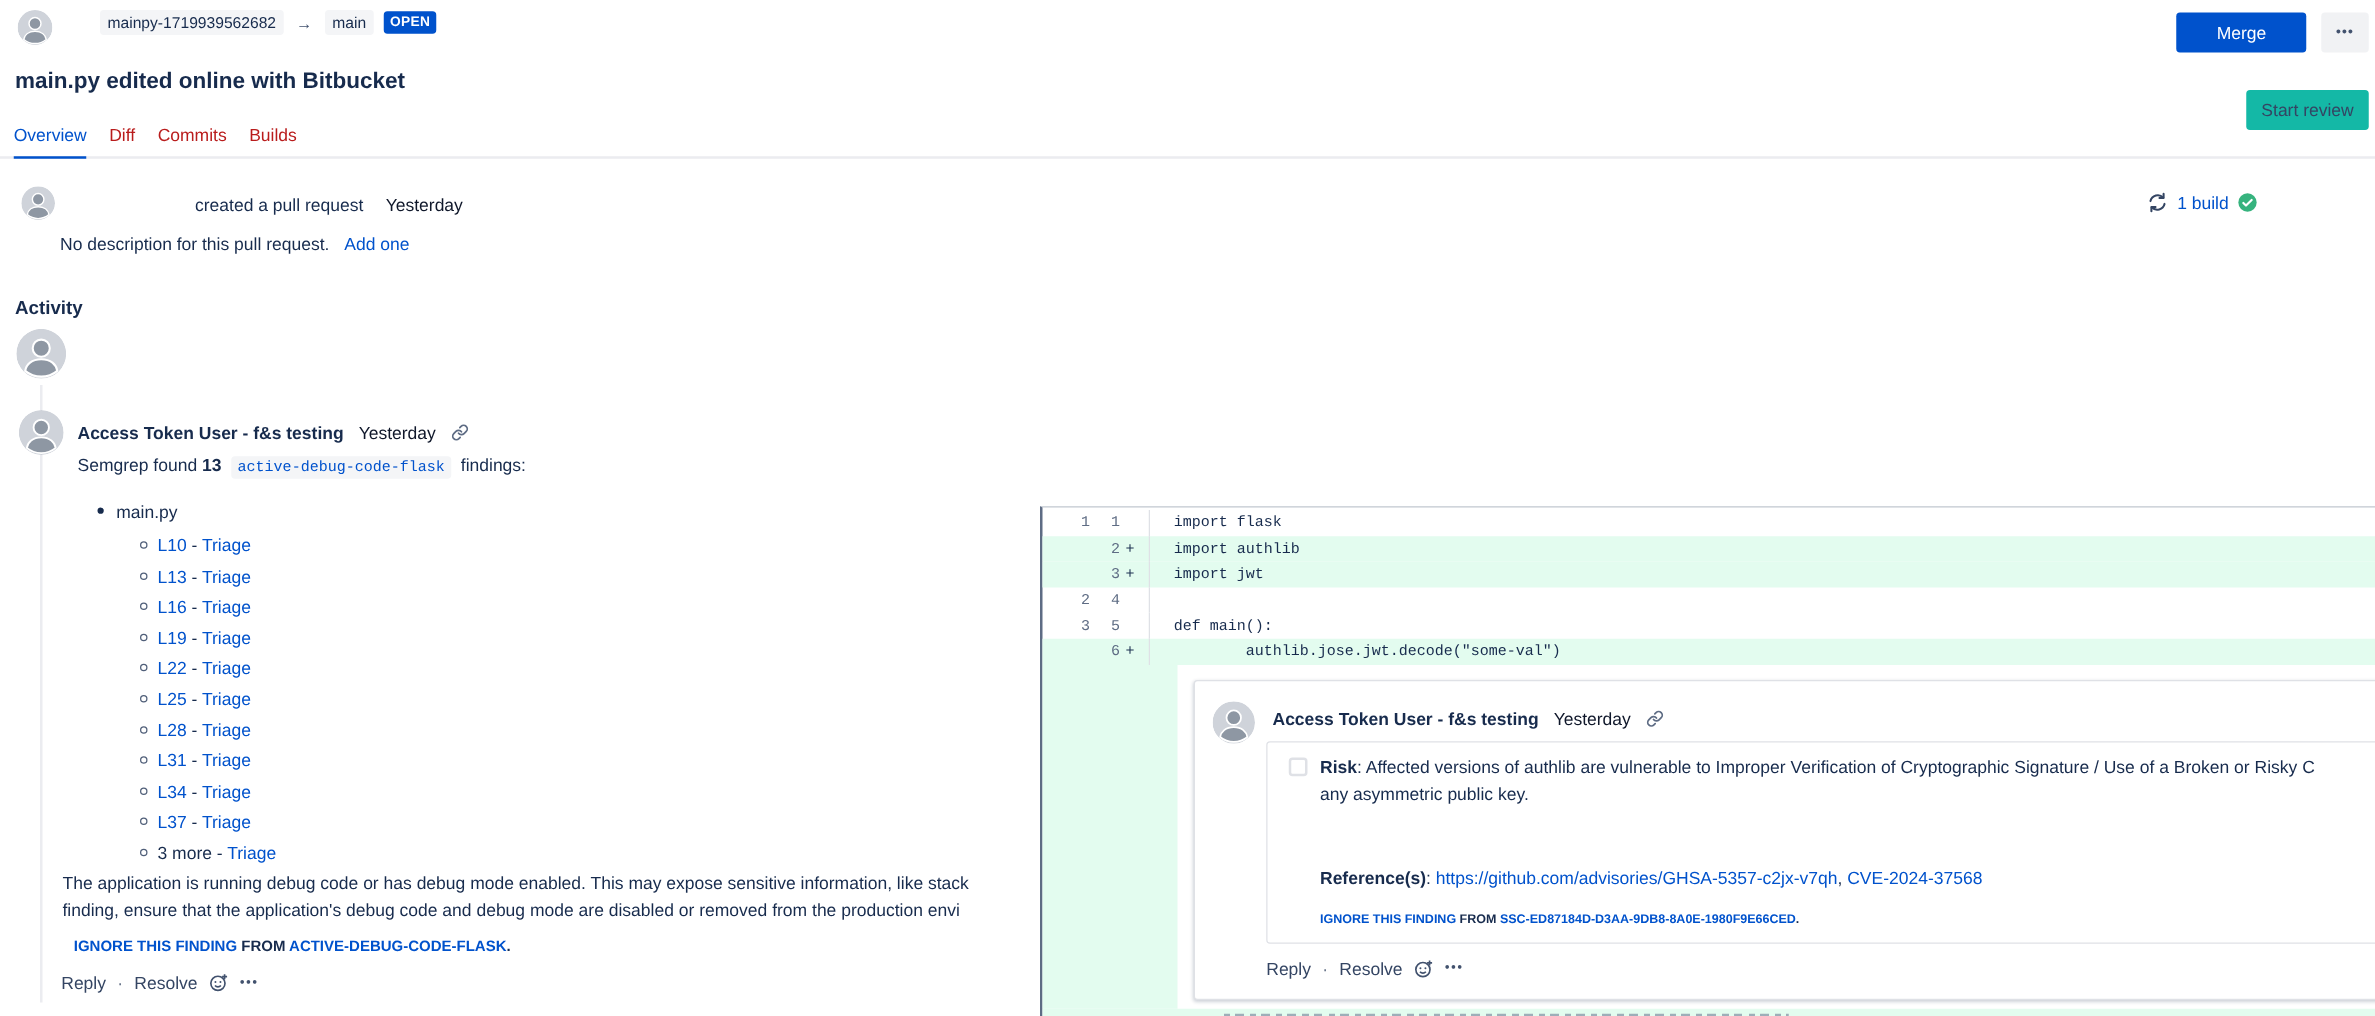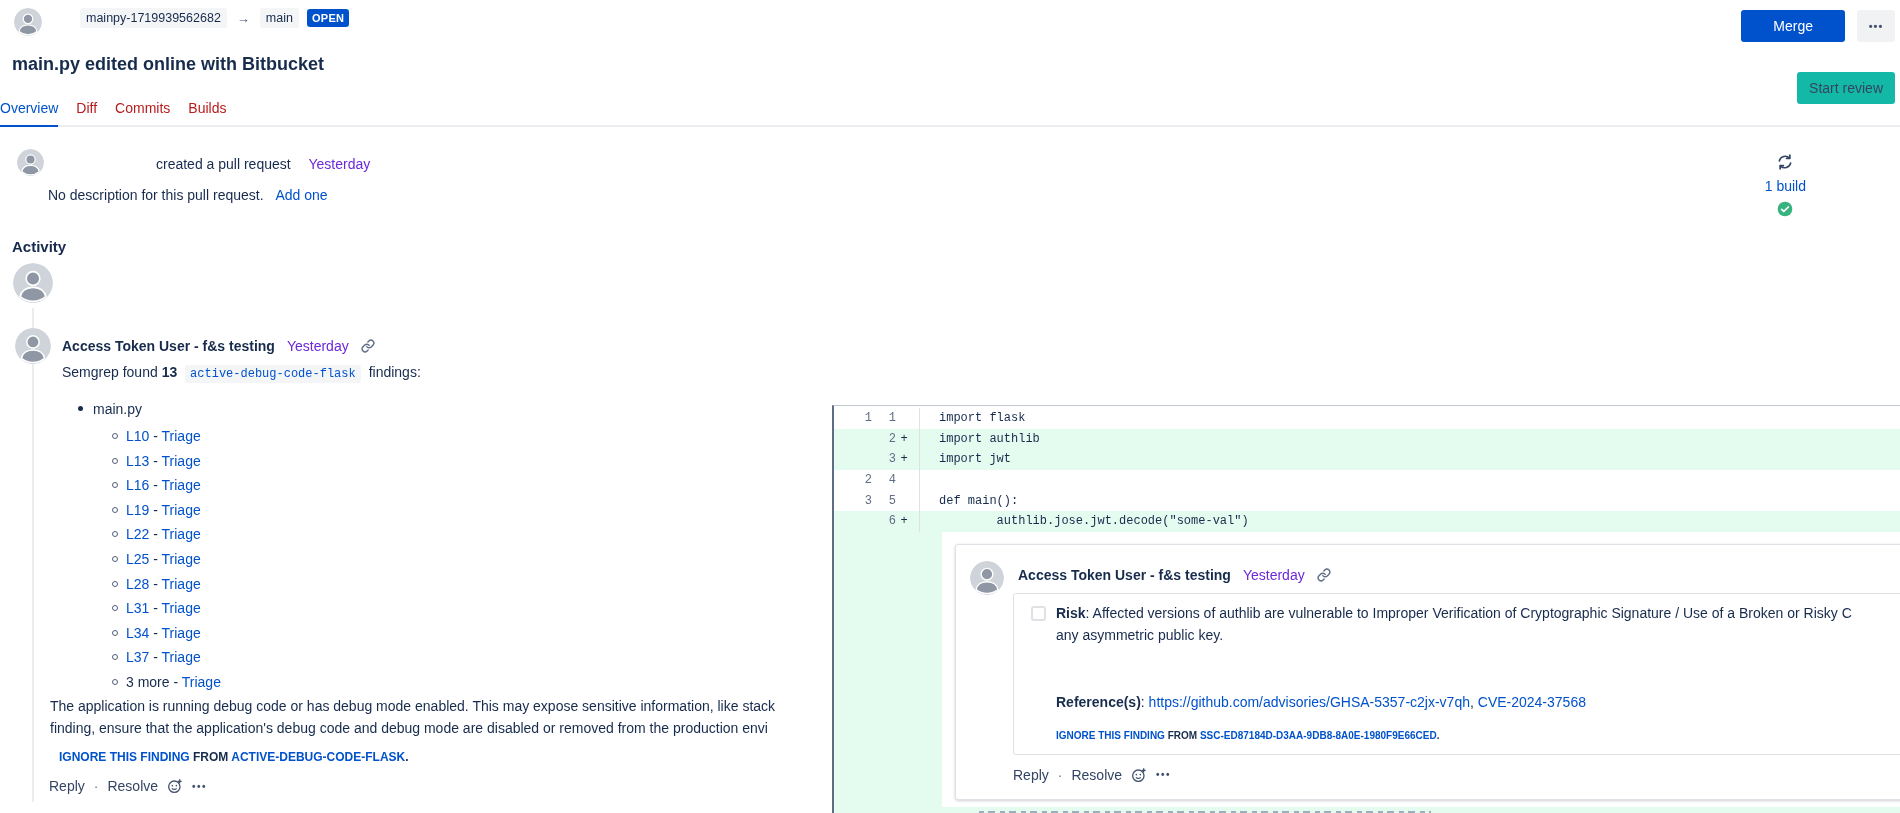--- a/index.html
+++ b/index.html
@@ -3,47 +3,47 @@
 <meta charset="utf-8">
 <style>
   * { margin:0; padding:0; box-sizing:border-box; }
   body { background:#fff; }
   .page {
     position:relative; width:1900px; height:813px; overflow:hidden;
     background:#fff; color:#172B4D;
     font-family:"Liberation Sans","DejaVu Sans",sans-serif; font-size:14px;
   }
   .link { color:#0052CC; text-decoration:none; cursor:pointer; }
-  .muted { color:#6d28d9;text-align:right; }
+  .muted { color:#0f172a;text-align:right; }
   .avatar { display:inline-block; border-radius:50%; overflow:hidden; background:#fff; }
   .avatar svg { display:block; width:100%; height:100%; }
 
   
   .top-row { position:absolute; top:8px; left:14px; height:32px; display:flex; align-items:flex-start; }
   .top-avatar { width:28px; height:28px; }
   .chips { display:flex; align-items:center; margin-left:38px; gap:8px; }
   .branch-chip { background:#F4F5F7; border-radius:3px; padding:3px 6px; font-size:12.5px; color:#172B4D; }
   .arrow { color:#42526E; font-size:13px; padding:0 2px; }
   .open-badge { background:#0052CC; color:#fff; font-size:11px; font-weight:bold; letter-spacing:.3px; border-radius:3px; padding:3px 5px; }
   .merge-btn { position:absolute; top:10px; right:55px; height:32px; padding:0 32px; background:#0052CC; color:#fff; border:none; border-radius:3px; font-size:14px; font-weight:500; font-family:inherit; cursor:pointer; }
   .more-btn { position:absolute; top:10px; right:5px; height:32px; width:38px; background:#F1F2F4; color:#42526E; border:none; border-radius:3px; font-size:11px; font-weight:bold; letter-spacing:1px; cursor:pointer; }
   .page-title { position:absolute; top:54px; left:12px; font-size:18px; font-weight:600; color:#172B4D; }
   .start-review-btn { position:absolute; top:60px; right:5px; height:32px; padding:0 12px; background:#14b8a6; color:#344563; border:none; border-radius:3px; font-size:14px; font-family:inherit; cursor:pointer;margin-top:12px; }
 
   
-  .tabs-wrap { position:absolute; top:100px; left:0; right:0; border-bottom:2px solid #EBECF0; padding-left:0; }
+  .tabs-wrap { position:absolute; top:100px; left:0; right:0; border-bottom:2px solid #EBECF0; padding-left:11px; }
   .tabs { display:flex; gap:18px; }
   .tab { font-size:14px; color:#b91c1c; padding-bottom:9px; cursor:pointer; border-bottom:2px solid transparent; margin-bottom:-2px; }
   .tab.active { color:#0052CC; border-bottom-color:#0052CC; }
 
   
   .event-avatar { position:absolute; top:149px; left:17px; width:27px; height:27px; }
   .event-text { position:absolute; top:156px; left:156px; }
   .event-text .time { margin-left:14px; }
-  .build-status { position:absolute; top:153px; right:94px; display:flex; align-items:center; gap:7px;flex-direction:column; }
+  .build-status { position:absolute; top:153px; right:94px; display:flex; align-items:center; gap:7px; }
   .build-status svg { display:block; }
   .no-desc { position:absolute; top:187px; left:48px; }
   .no-desc .link { margin-left:8px; }
 
   
   .activity-heading { position:absolute; top:238px; left:12px; font-size:15px; font-weight:600; }
   .thread-rail { position:absolute; left:32px; top:308px; height:494px; width:2px; background:#EBECF0; }
   .input-avatar { position:absolute; top:263px; left:13px; width:40px; height:40px; }
   .comment-input { position:absolute; top:268px; left:64px; width:1830px; height:40px; border:1px solid #C1C7D0; border-radius:3px; font-family:inherit; font-size:14px; color:#172B4D; padding:0 14px; }
   .comment-input::placeholder { color:#7A869A; }

